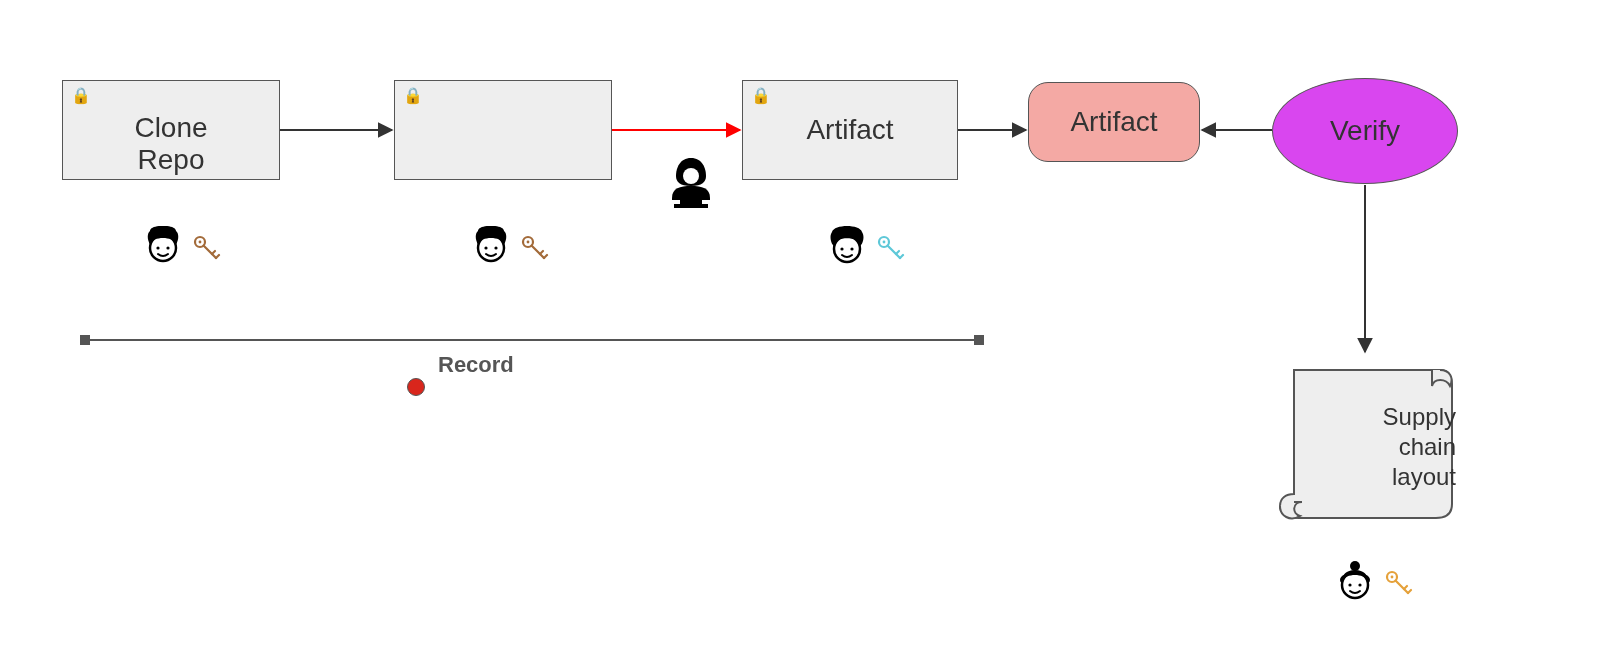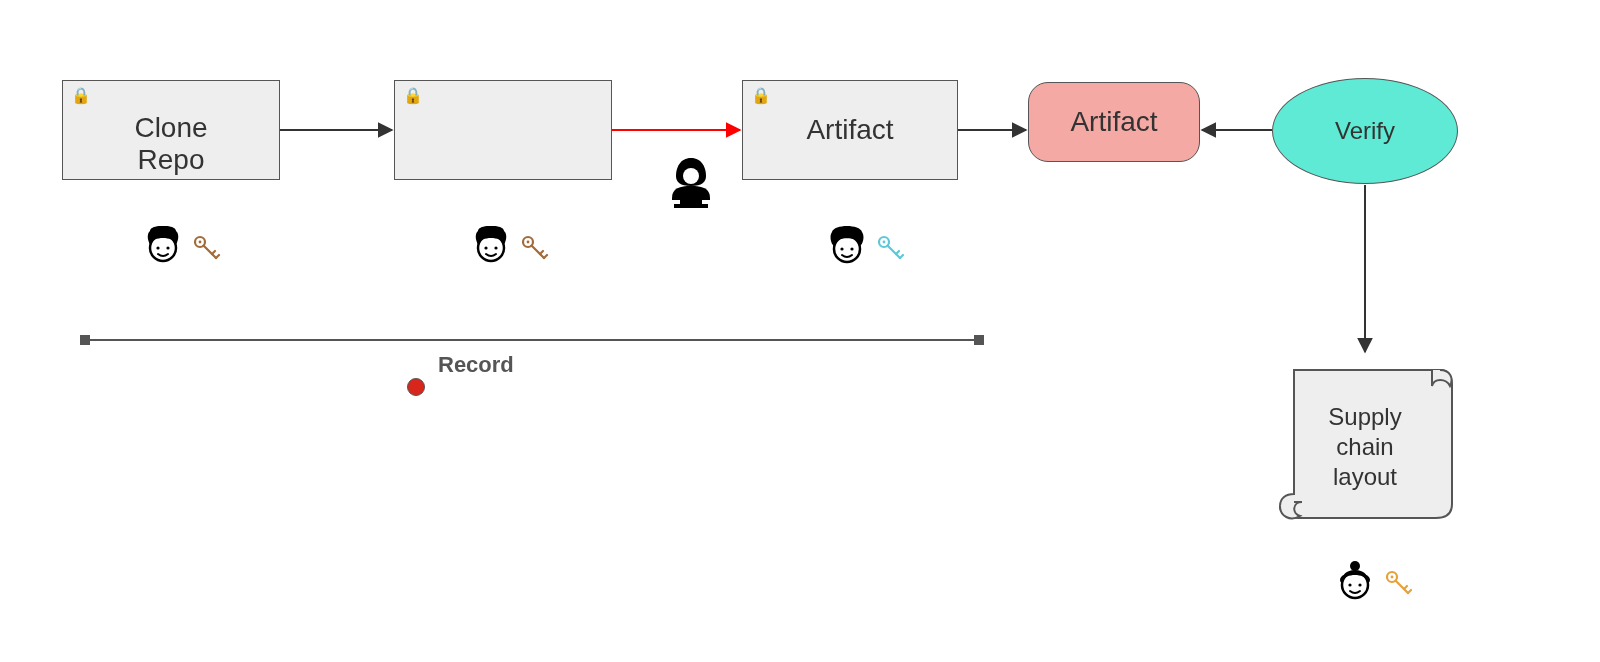--- a/index.html
+++ b/index.html
@@ -41,35 +41,35 @@
     border-radius: 20px;
     display: flex;
     align-items: center;
     justify-content: center;
     font-size: 28px;
   }
   .verify {
     position: absolute;
     box-sizing: border-box;
     border: 1px solid #555555;
-    background: #5eead4;
+    background: #d946ef;
     border-radius: 50%;
     display: flex;
     align-items: center;
     justify-content: center;
-    font-size: 24px;
+    font-size: 28px;
   }
   .scroll {
     position: absolute;
     box-sizing: border-box;
   }
   .scroll-label {
     position: absolute;
     left: 0; right: 0;
-    text-align: center;
+    text-align: right;
     font-size: 24px;
     line-height: 1.25;
   }
   .track-line {
     position: absolute;
     height: 2px;
     background: #555555;
   }
   .square-cap {
     position: absolute;

